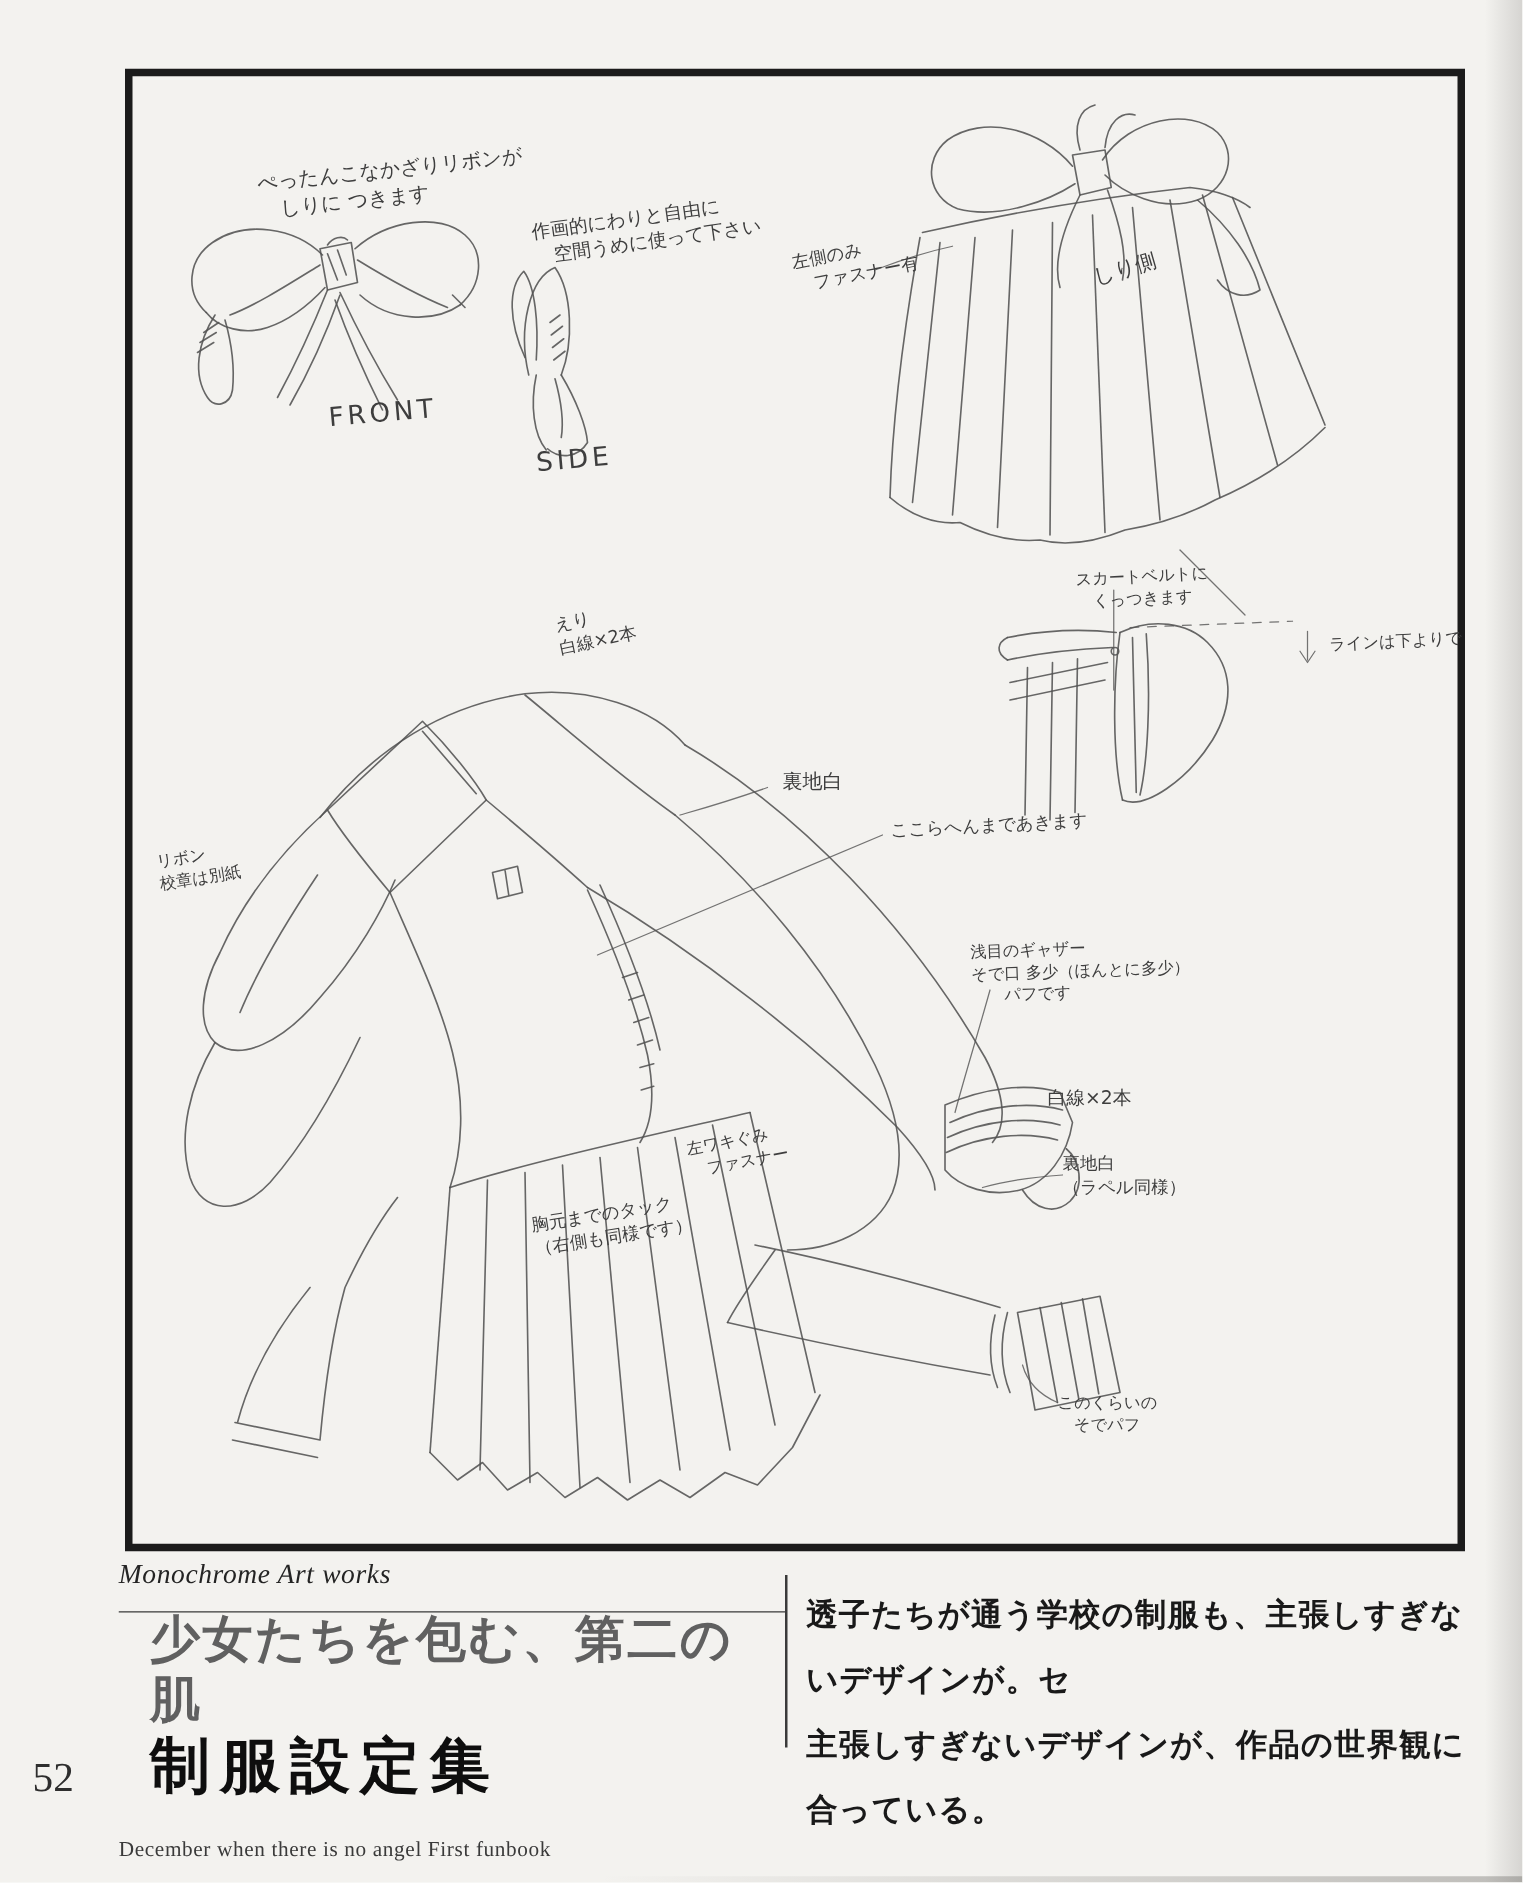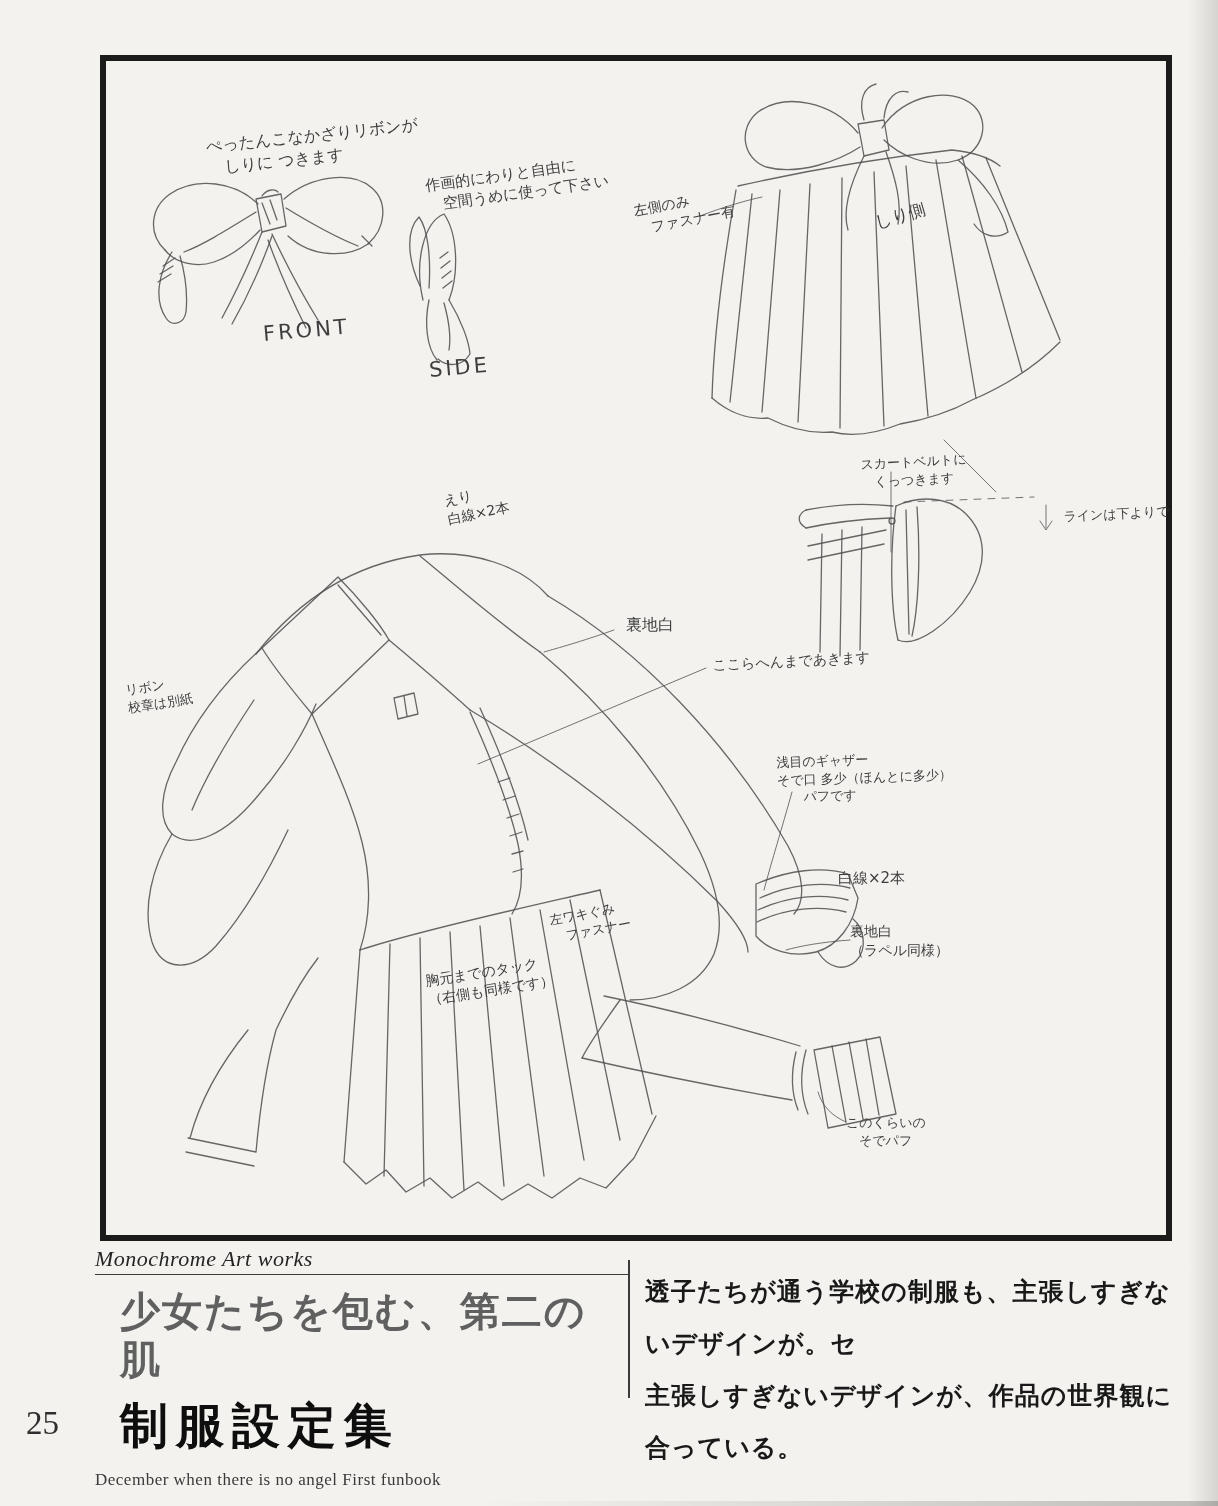--- a/index.html
+++ b/index.html
@@ -14,26 +14,26 @@
   svg.sketch{position:absolute;left:0;top:0;pointer-events:none;}
   .sketch path,.sketch circle{fill:none;stroke:#525252;stroke-width:1.3;
     stroke-linecap:round;stroke-linejoin:round;opacity:.88;}
   .sketch .ptr{stroke-width:1;opacity:.8;}
   .note{position:absolute;color:#3e3e3e;white-space:pre-line;line-height:1.35;
     transform-origin:0 0;font-family:"DejaVu Sans",sans-serif;}
   .hand-label{position:absolute;color:#3e3e3e;font-size:21px;letter-spacing:3px;
     transform-origin:0 0;font-family:"DejaVu Sans",sans-serif;}
   .series{position:absolute;left:95px;top:1246px;width:533px;box-sizing:border-box;
     font-family:"Liberation Serif",serif;font-style:italic;font-size:22px;color:#242424;
-    border-bottom:1.5px solid #3a3a3a;padding-bottom:2px;letter-spacing:.5px;}
+    border-bottom:1.5px solid #3a3a3a;padding-bottom:17px;letter-spacing:.5px;}
   .title-block{position:absolute;left:120px;top:1288px;width:500px;text-align:left;}
   .title-sub{font-family:"Liberation Serif",serif;font-weight:bold;font-size:40px;
     color:#606060;letter-spacing:2px;line-height:1.2;}
   .title-main{font-family:"Liberation Serif",serif;font-weight:bold;font-size:48px;
-    color:#0e0e0e;letter-spacing:8px;line-height:1.1;margin-top:16px;}
+    color:#0e0e0e;letter-spacing:8px;line-height:1.1;margin-top:4px;}
   .divider{position:absolute;left:628px;top:1260px;width:2px;height:138px;background:#3a3a3a;}
   .desc{position:absolute;left:645px;top:1266px;width:548px;font-weight:bold;
     font-size:25px;color:#191919;letter-spacing:1px;line-height:52px;}
   .page-num{position:absolute;left:26px;top:1405px;font-family:"Liberation Serif",serif;
     font-size:33px;color:#2e2e2e;}
   .footer{position:absolute;left:95px;top:1470px;font-family:"Liberation Serif",serif;
     font-size:17px;color:#3a3a3a;letter-spacing:.5px;}
 </style>
 </head>
 <body>
@@ -188,18 +188,18 @@
     <div class="title-main">制服設定集</div>
   </div>
 
   <div class="divider"></div>
 
   <div class="desc">
     <div>透子たちが通う学校の制服も、主張しすぎないデザインが。セ</div>
     <div>主張しすぎないデザインが、作品の世界観に合っている。</div>
   </div>
 
-  <div class="page-num">25</div>
+  <div class="page-num">52</div>
   <div class="footer">December when there is no angel  First funbook</div>
 
   <div class="edge-shade"></div>
   <div class="scan-edge"></div>
 </div>
 
 </body></html>

